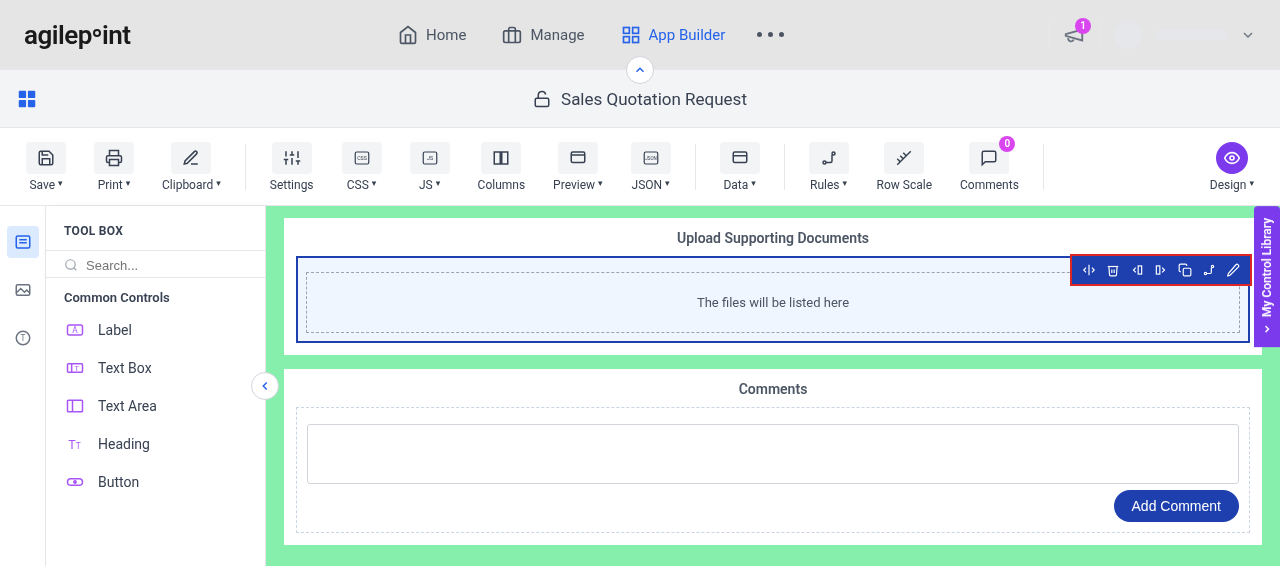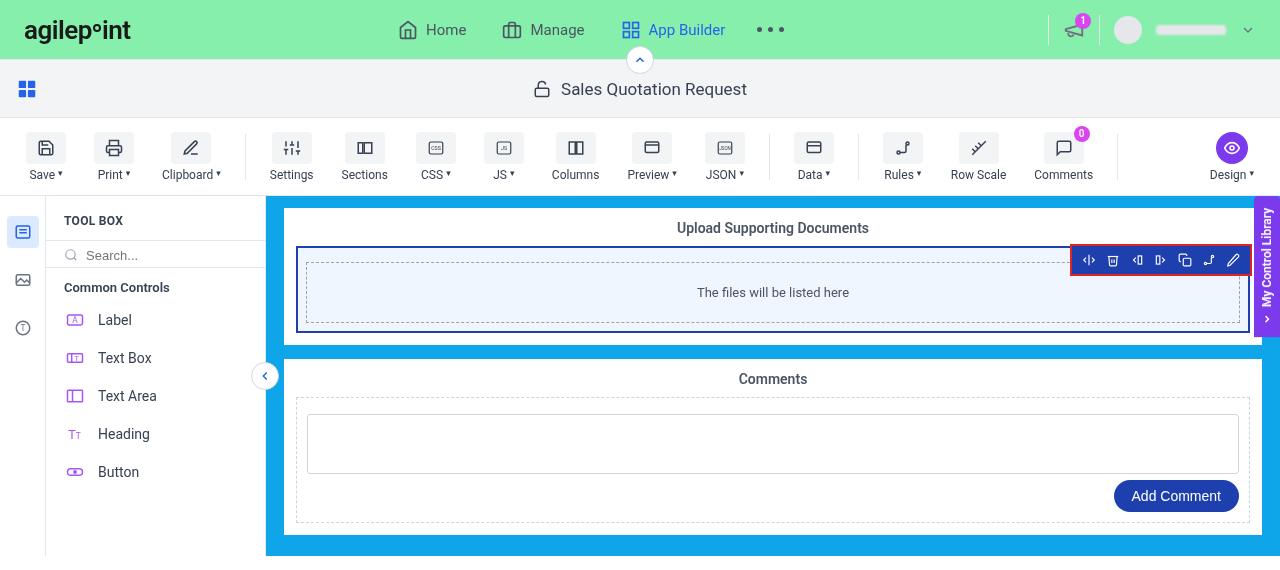--- a/index.html
+++ b/index.html
@@ -1,17 +1,17 @@
 <!DOCTYPE html>
 <html><head>
 <meta charset="utf-8">
 <style>
 *{box-sizing:border-box;margin:0;padding:0;}
 body{font-family:-apple-system,BlinkMacSystemFont,"Segoe UI",Roboto,Arial,sans-serif;background:#fff;color:#333;font-size:14px;overflow:hidden;}
-.top-nav{height:60px;display:flex;align-items:center;padding:0 24px;border-bottom:1px solid #e5e7eb;background:#86efac;}
+.top-nav{height:70px;display:flex;align-items:center;padding:0 24px;border-bottom:1px solid #e5e7eb;background:#e5e5e5;}
 .logo{font-size:26px;font-weight:600;color:#1a1a1a;letter-spacing:-.5px;display:flex;align-items:center;}
 .logo .dot{display:inline-block;width:8px;height:8px;border:2px solid #1a1a1a;border-radius:50%;margin:0 1px;position:relative;top:-2px;}
 .nav-center{display:flex;gap:8px;margin-left:auto;margin-right:auto;}
 .nav-item{display:flex;align-items:center;gap:8px;padding:8px 14px;font-size:15px;color:#4b5563;cursor:pointer;border-radius:4px;}
 .nav-item.active{color:#2563eb;}
 .nav-more{display:flex;align-items:center;gap:6px;padding:8px 10px;cursor:pointer;}
 .nav-more .d{width:5px;height:5px;background:#4b5563;border-radius:50%;}
 .nav-right{display:flex;align-items:center;gap:14px;}
 .notif{position:relative;cursor:pointer;color:#6b7280;}
 .badge{position:absolute;top:-6px;right:-6px;background:#d946ef;color:#fff;font-size:10px;width:16px;height:16px;border-radius:50%;display:flex;align-items:center;justify-content:center;font-weight:600;}
@@ -36,21 +36,21 @@
 .rail-btn{width:32px;height:32px;display:flex;align-items:center;justify-content:center;color:#6b7280;cursor:pointer;border-radius:4px;}
 .rail-btn.active{background:#dbeafe;color:#2563eb;}
 .toolbox{width:220px;background:#fff;border-right:1px solid #e5e7eb;padding:0;display:flex;flex-direction:column;position:relative;box-shadow:2px 0 6px rgba(0,0,0,.04);}
 .toolbox h3{font-size:12px;font-weight:700;color:#374151;padding:18px 18px 12px;letter-spacing:.3px;}
 .tb-search{display:flex;align-items:center;gap:8px;padding:6px 18px 4px;border-top:1px solid #e5e7eb;border-bottom:1px solid #e5e7eb;}
 .tb-search input{border:none;outline:none;font-size:13px;color:#6b7280;width:100%;}
 .tb-group{font-size:13px;font-weight:600;color:#374151;padding:12px 18px 6px;}
 .tb-ctrl{display:flex;align-items:center;gap:12px;padding:8px 18px;cursor:pointer;font-size:14px;color:#374151;}
 .tb-ctrl .glyph{width:22px;height:22px;display:flex;align-items:center;justify-content:center;color:#a855f7;}
 .collapse-tb{position:absolute;right:-14px;top:50%;transform:translateY(-50%);width:28px;height:28px;background:#fff;border:1px solid #d1d5db;border-radius:50%;display:flex;align-items:center;justify-content:center;color:#2563eb;cursor:pointer;z-index:5;}
-.canvas{flex:1;background:#0ea5e9;padding:12px 18px;overflow:auto;position:relative;}
+.canvas{flex:1;background:#86efac;padding:12px 18px;overflow:auto;position:relative;}
 .section{background:#fff;margin-bottom:14px;padding:12px;}
 .sec-title{text-align:center;font-size:14px;font-weight:600;color:#4b5563;padding-bottom:10px;}
 .field-sel{border:2px solid #1e40af;background:#eff6ff;padding:8px;position:relative;}
 .field-tools{position:absolute;right:-2px;top:-2px;background:#1e40af;display:flex;gap:2px;padding:4px 6px;outline:2px solid #dc2626;}
 .ft-btn{width:22px;height:20px;color:#fff;display:flex;align-items:center;justify-content:center;cursor:pointer;font-size:13px;}
 .dashbox{border:1px dashed #9ca3af;padding:22px;text-align:center;font-size:13px;color:#4b5563;margin-top:6px;}
 .comment-box{border:1px solid #d1d5db;background:#fff;height:60px;border-radius:3px;margin:6px 0;}
 .add-btn{background:#1e40af;color:#fff;border:none;border-radius:18px;padding:8px 18px;font-size:14px;font-weight:500;cursor:pointer;float:right;}
 .right-tab{position:absolute;right:0;top:0;background:#7c3aed;color:#fff;writing-mode:vertical-rl;transform:rotate(180deg);padding:12px 6px;font-size:12px;font-weight:600;border-radius:0 0 4px 4px;cursor:pointer;display:flex;align-items:center;gap:6px;}
 svg{display:block;}
@@ -187,31 +187,20 @@
           <line x1="9" y1="8" x2="15" y2="8"></line>
           <line x1="17" y1="16" x2="23" y2="16"></line>
         </svg>
       </div>
       <div class="lb">
         <span>Settings</span>
       </div>
     </div>
   <div class="tb-btn">
       <div class="ic">
-        <svg width="18" height="18" viewBox="0 0 24 24" fill="none" stroke="currentColor" stroke-width="2">
-          <rect x="3" y="5" width="6" height="14"></rect>
-          <rect x="11" y="5" width="10" height="14"></rect>
-        </svg>
-      </div>
-      <div class="lb">
-        <span>Sections</span>
-      </div>
-    </div>
-  <div class="tb-btn">
-      <div class="ic">
         <svg width="18" height="18" viewBox="0 0 24 24" fill="none" stroke="currentColor" stroke-width="1.6">
           <rect x="3" y="4" width="18" height="16" rx="2"></rect>
           <text x="12" y="15" font-size="7" text-anchor="middle" fill="currentColor" stroke="none">CSS</text>
         </svg>
       </div>
       <div class="lb">
         <span>CSS</span>
         <span class="car">▾</span>
       </div>
     </div>

